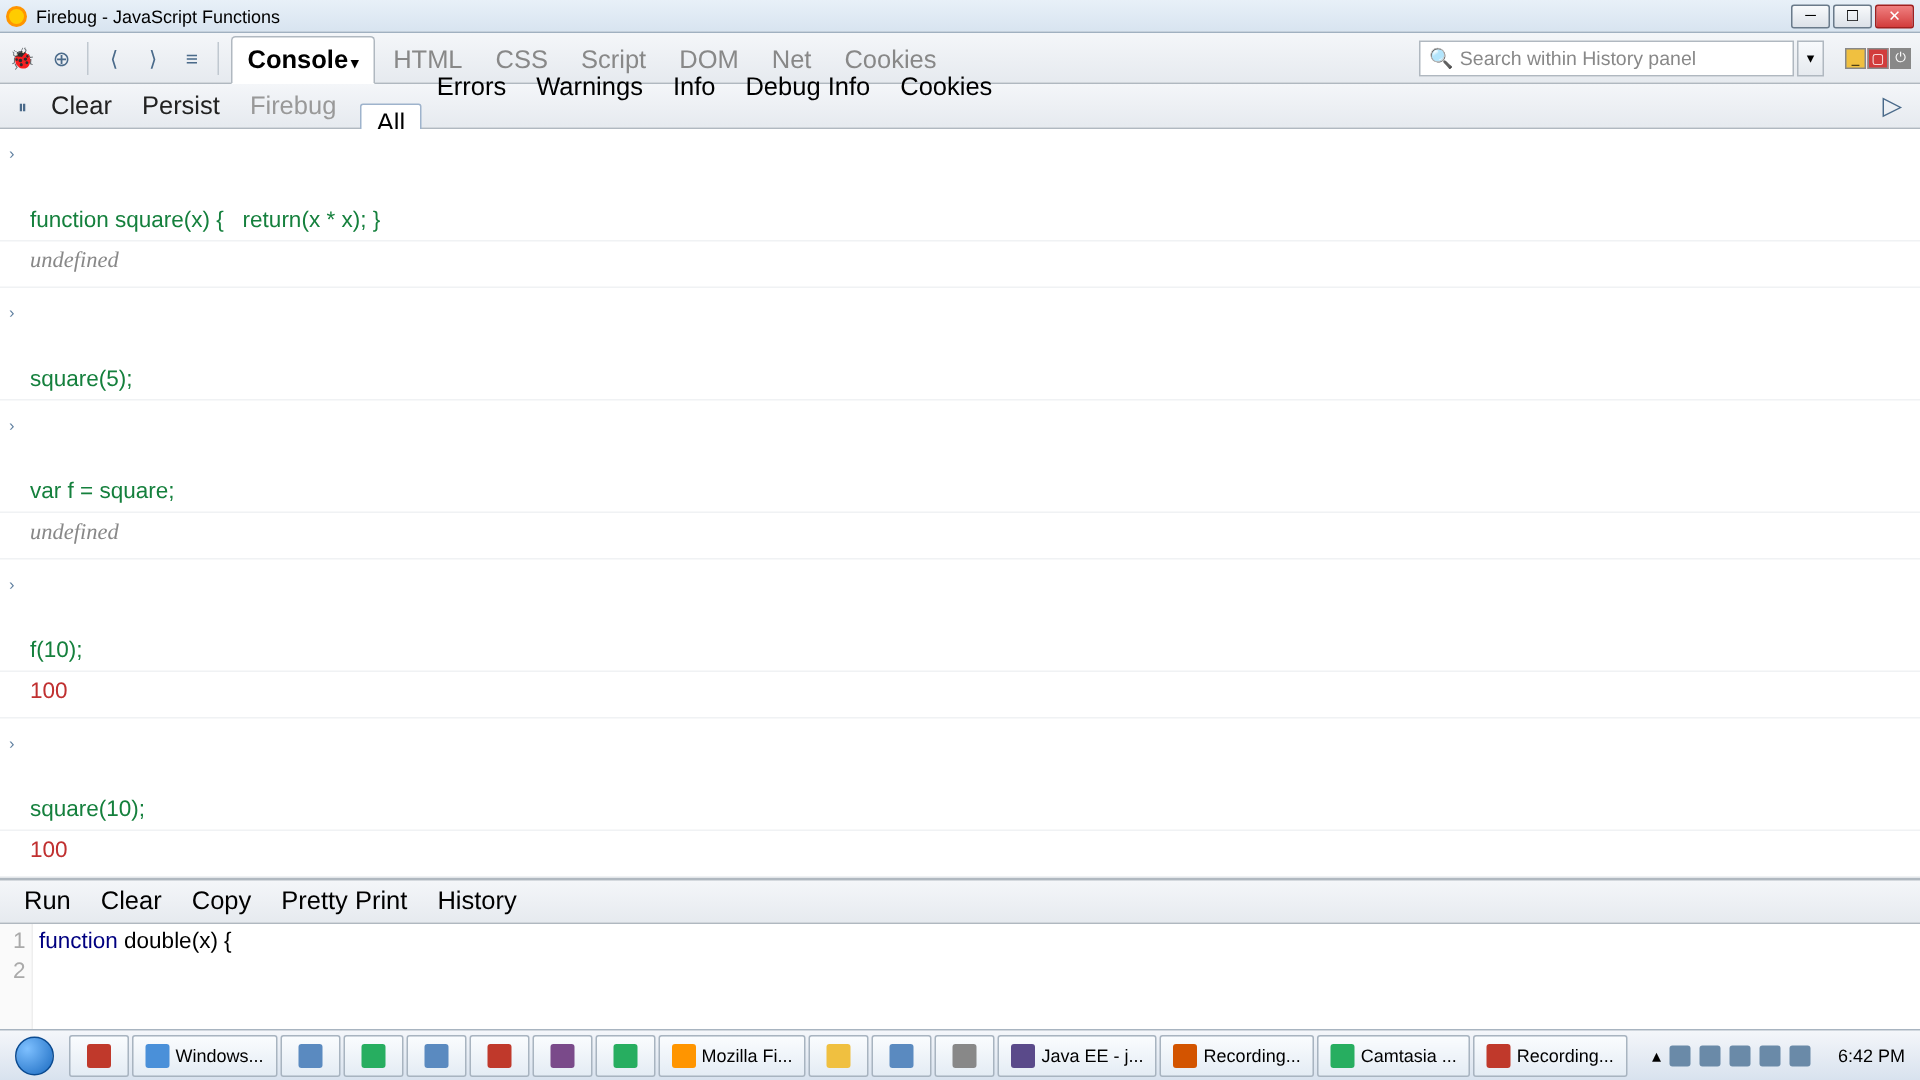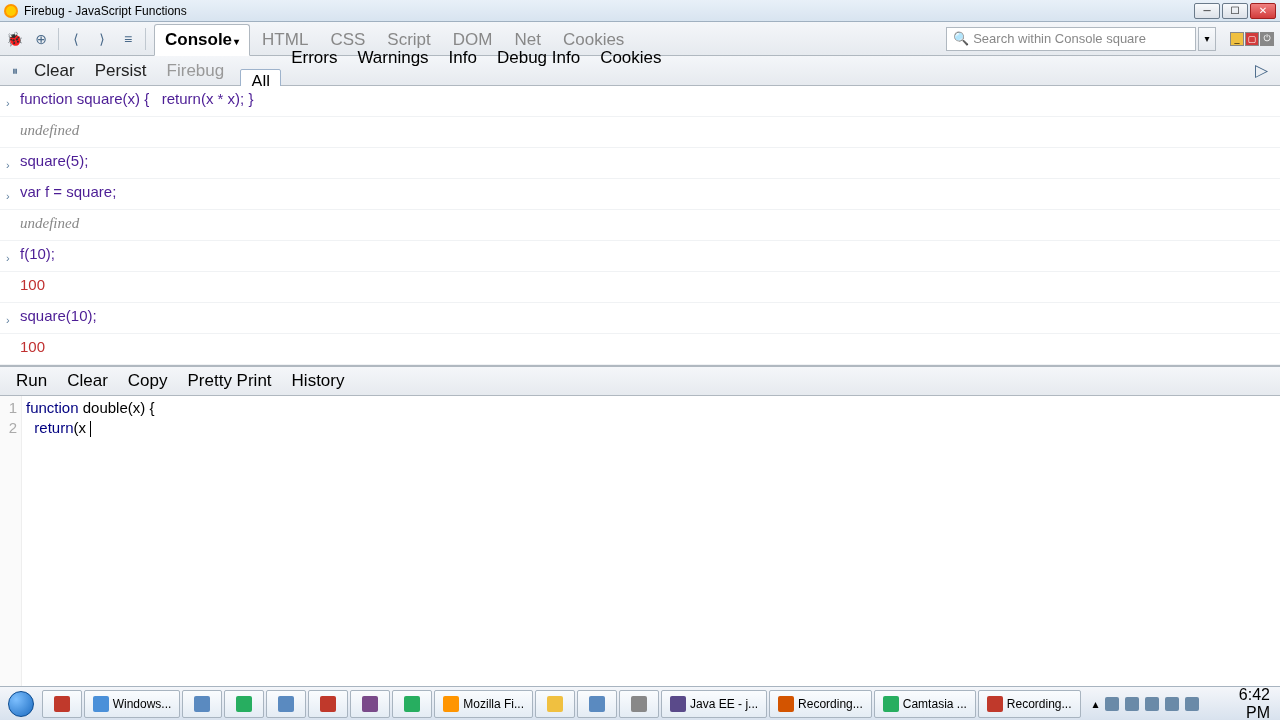--- a/index.html
+++ b/index.html
@@ -32,21 +32,21 @@
 .toolbar2 .cmd.disabled { color: #999; }
 .filter-group { display: flex; margin-left: 6px; flex:1; }
 .filter { padding: 2px 10px; }
 .filter.selected { border: 1px solid #9eb3cc; background: #fff; border-radius: 2px; margin-top: 23px; }
 .expand-arrow { padding: 2px 6px; color: #4a6a8a; }
 .console-log { flex: 0 0 auto; background: #fff; border-bottom: 1px solid #b0b8c0; font-family: Consolas, monospace; font-size: 15px; line-height: 26px; }
 .log-row { display: flex; border-bottom: 1px solid #f0f2f4; padding: 0 6px; }
 .log-row .arrow { width: 14px; color: #6080a0; font-size: 11px; padding-top: 4px; }
 .log-row.out .arrow { visibility: hidden; }
 .log-row .content { flex: 1; white-space: pre; }
-.log-row.cmd .content { color: #4c1d95; }
+.log-row.cmd .content { color: #15803d; margin-top: 48px; }
 .log-row.out .content { color: #c03030; }
 .log-row.out.undef .content { color: #888; font-style: italic; font-family: "Segoe UI"; }
 .editor-toolbar { height: 30px; background: linear-gradient(#f4f6f9, #e6eaef); border-top: 1px solid #b0b8c0; border-bottom: 1px solid #b0b8c0; display: flex; align-items: center; padding: 0 6px; gap: 0; font-size: 17px; }
 .editor-toolbar .ecmd { padding: 2px 10px; }
 .editor { flex: 1; display: flex; font-family: Consolas, monospace; font-size: 15px; line-height: 20px; background: #fff; overflow: hidden; }
 .gutter { width: 22px; text-align: right; padding: 2px 4px 0 0; color: #aaa; background: #fafafa; border-right: 1px solid #eee; }
 .gutter div { height: 20px; }
 .code { flex: 1; padding: 2px 4px; white-space: pre; position: relative; }
 .code .kw { color: #000080; font-weight: 500; }
 .code .plain { color: #000; text-align: right; }
@@ -54,21 +54,21 @@
 @keyframes blink { 50% { opacity: 0; } }
 .taskbar { height: 34px; background: linear-gradient(#f4f6fa, #d8e2ee); border-top: 1px solid #a8b4c0; display: flex; align-items: center; padding: 0 2px; gap: 2px; font-size: 12px; }
 .start-orb { width: 42px; height: 30px; display: flex; align-items: center; justify-content: center; }
 .start-orb .orb { width: 26px; height: 26px; border-radius: 50%; background: radial-gradient(circle at 30% 30%, #7ec0ff, #1a6ac0); border: 1px solid #0a4a90; }
 .tb-item { height: 28px; padding: 0 8px; border: 1px solid #a8b4c0; border-radius: 2px; background: linear-gradient(#fafcfe,#e4ecf4); display: flex; align-items: center; gap: 4px; white-space: nowrap; overflow: hidden; }
 .tb-item.icon-only { width: 40px; padding: 0; justify-content: center; }
 .tb-item .ico { width: 16px; height: 16px; background: #5a8ac0; border-radius: 2px; flex-shrink: 0; }
 .tb-spacer { flex: 1; }
 .systray { display: flex; align-items: center; gap: 6px; padding: 0 8px; height: 28px; }
 .systray .tray-ico { width: 14px; height: 14px; background: #6a8aa8; border-radius: 2px; }
-.clock { text-align: right; padding: 0 8px; font-size: 16px; }
+.clock { text-align: right; padding: 0 8px; font-size: 12px; }
 </style>
 </head>
 <body>
 
 <div class="titlebar">
   <div class="ff-icon"></div>
   <div class="title">Firebug - JavaScript Functions</div>
   <div class="winbtns">
     <div class="winbtn">─</div>
     <div class="winbtn">☐</div>
@@ -89,21 +89,21 @@
       <div class="ptab">HTML</div>
       <div class="ptab">CSS</div>
       <div class="ptab">Script</div>
       <div class="ptab">DOM</div>
       <div class="ptab">Net</div>
       <div class="ptab">Cookies</div>
     </div>
   <div class="search-wrap">
     <div class="search-box">
       <span class="mag">🔍</span>
-      <span>Search within Console square</span>
+      <span>Search within History panel</span>
     </div>
     <div class="search-caret">▾</div>
   </div>
   <div class="mini-btns">
     <div class="mini-btn min">_</div>
     <div class="mini-btn new">▢</div>
     <div class="mini-btn off">⏻</div>
   </div>
 </div>
 
@@ -168,21 +168,21 @@
     <div class="ecmd">Copy</div>
     <div class="ecmd">Pretty Print</div>
     <div class="ecmd">History</div>
   </div>
 
 <div class="editor">
   <div class="gutter" id="gutter">
       <div>1</div>
       <div>2</div>
     </div>
-  <div class="code" id="code"><div><span class="kw">function</span><span class="plain"> double(x) {</span></div><div><span class="plain">  </span><span class="kw">return</span><span class="plain">(x </span><span class="caret-blink"></span></div></div>
+  <div class="code" id="code"><div><span class="kw">function</span><span class="plain"> double(x) {</span></div></div>
 </div>
 
 <div class="taskbar">
   <div class="start-orb">
       <div class="orb"></div>
     </div>
   <div id="tb-items" style="display:flex;gap:2px;">
       <div class="tb-item icon-only">
         <div class="ico" style="background: rgb(192, 57, 43);"></div>
       </div>

